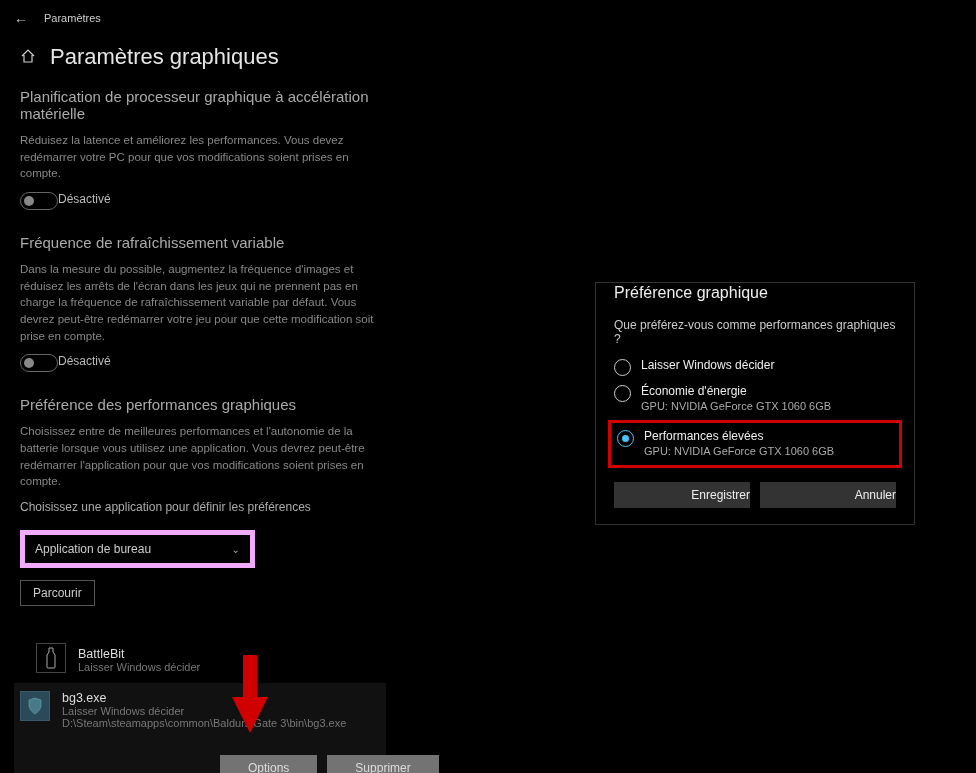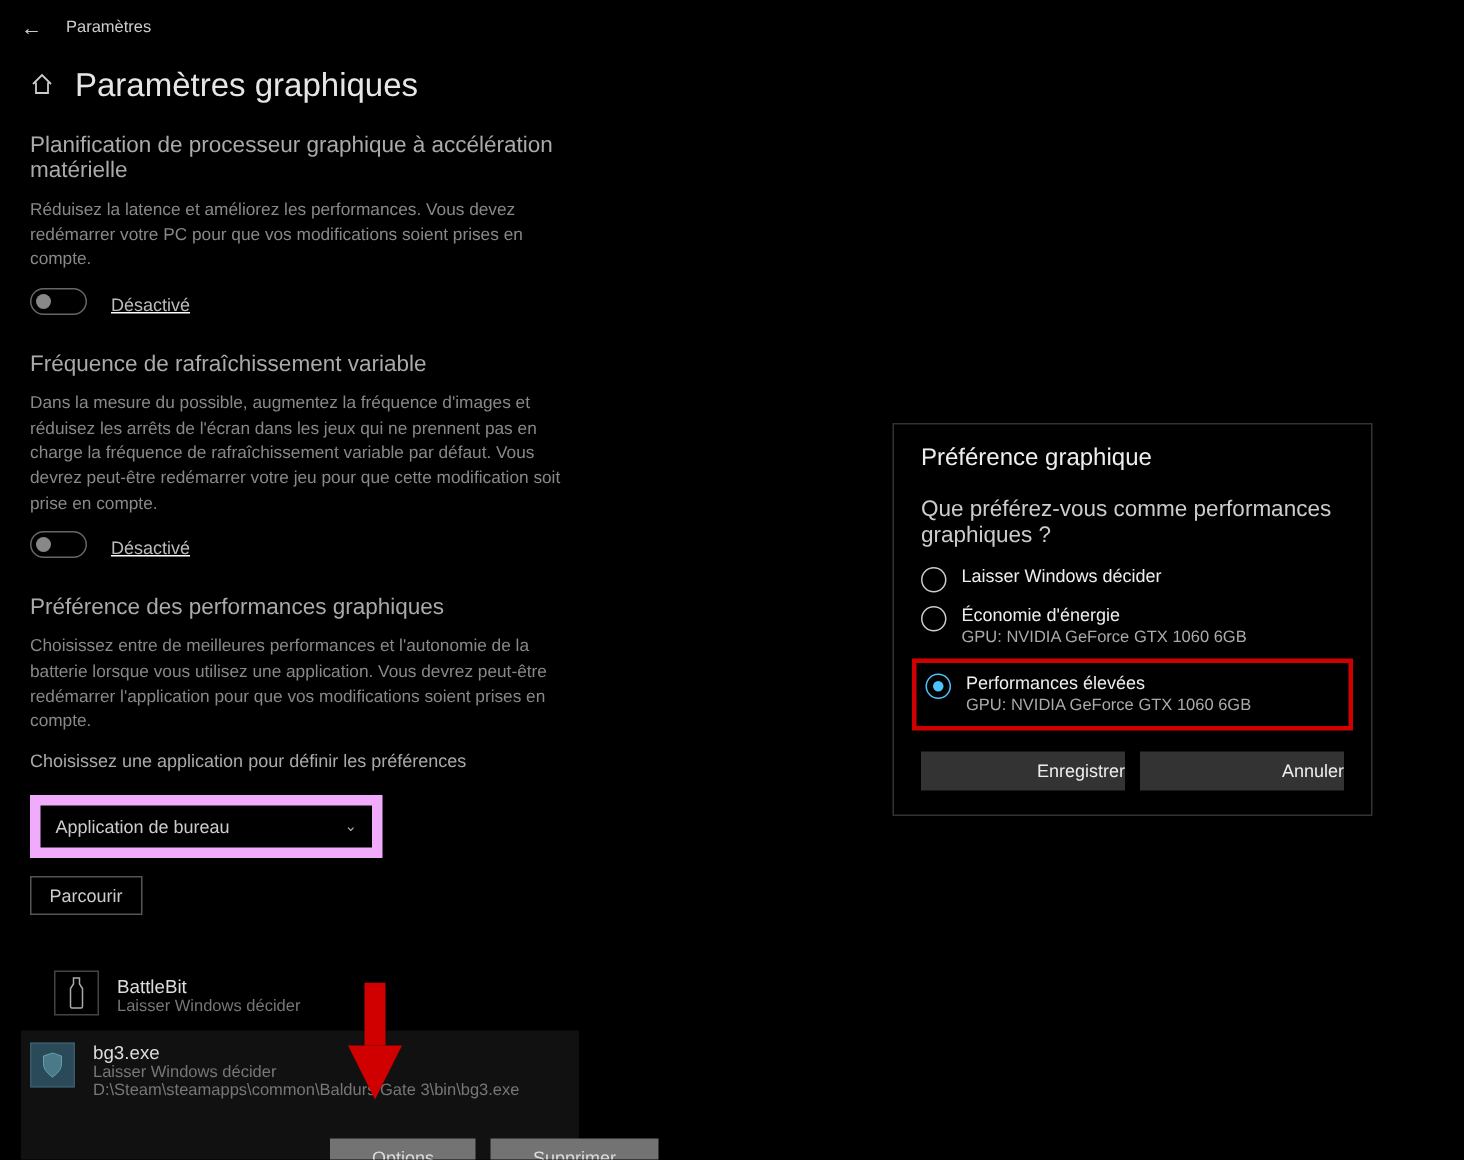--- a/index.html
+++ b/index.html
@@ -25,42 +25,42 @@
     align-items: center;
     gap: 14px;
     padding: 12px 20px 18px 20px;
   }
   .home-icon { font-size: 14px; color: #ccc; }
   .page-title { font-size: 22px; font-weight: 400; color: #e6e6e6; }
   .content { padding: 0 20px; max-width: 400px; }
   .section { margin-bottom: 24px; }
   .section-title { font-size: 15px; color: #aaa; margin-bottom: 10px; font-weight: 400; }
   .section-desc { font-size: 11.5px; color: #888; line-height: 1.45; margin-bottom: 10px; }
-  .toggle-row { display: flex; align-items: flex-end; gap: 16px; text-decoration: underline; }
+  .toggle-row { display: flex; align-items: flex-start; gap: 0; }
   .toggle {
     width: 38px; height: 18px;
     border: 1px solid #666;
     border-radius: 10px;
     position: relative;
     cursor: pointer;
     background: #000;
   }
   .toggle::after {
     content: "";
     position: absolute;
     width: 10px; height: 10px;
     background: #888;
     border-radius: 50%;
     top: 3px; left: 3px;
   }
   .toggle-label { font-size: 12px; color: #bbb; }
   .label-small { font-size: 12px; color: #aaa; margin-bottom: 16px; }
   .dropdown {
     width: 235px;
-    border: 7px solid #f0abfc;
+    border: 5px solid #f0abfc;
     padding: 7px 10px;
     display: flex;
     justify-content: space-between;
     align-items: center;
     font-size: 12px;
     color: #ccc;
     cursor: pointer;
     margin-bottom: 12px;
   }
   .chevron { font-size: 10px; color: #aaa; }
@@ -117,24 +117,24 @@
     cursor: pointer;
   }
   
   .dialog {
     position: absolute;
     top: 282px;
     left: 595px;
     width: 320px;
     border: 1px solid #333;
     background: #000;
-    padding: 14px 18px 16px 18px;
+    padding: 1px 18px 16px 18px;
   }
   .dialog-title { font-size: 16px; color: #eee; margin-bottom: 16px; }
-  .dialog-question { font-size: 15px; color: #ccc; margin-bottom: 12px; }
+  .dialog-question { font-size: 12px; color: #ccc; margin-bottom: 12px; }
   .radio-row {
     display: flex;
     align-items: flex-start;
     gap: 10px;
     margin-bottom: 8px;
     cursor: pointer;
   }
   .radio-row.highlighted {
     border: 3px solid #d00000;
     margin-left: -6px; margin-right: -6px;

